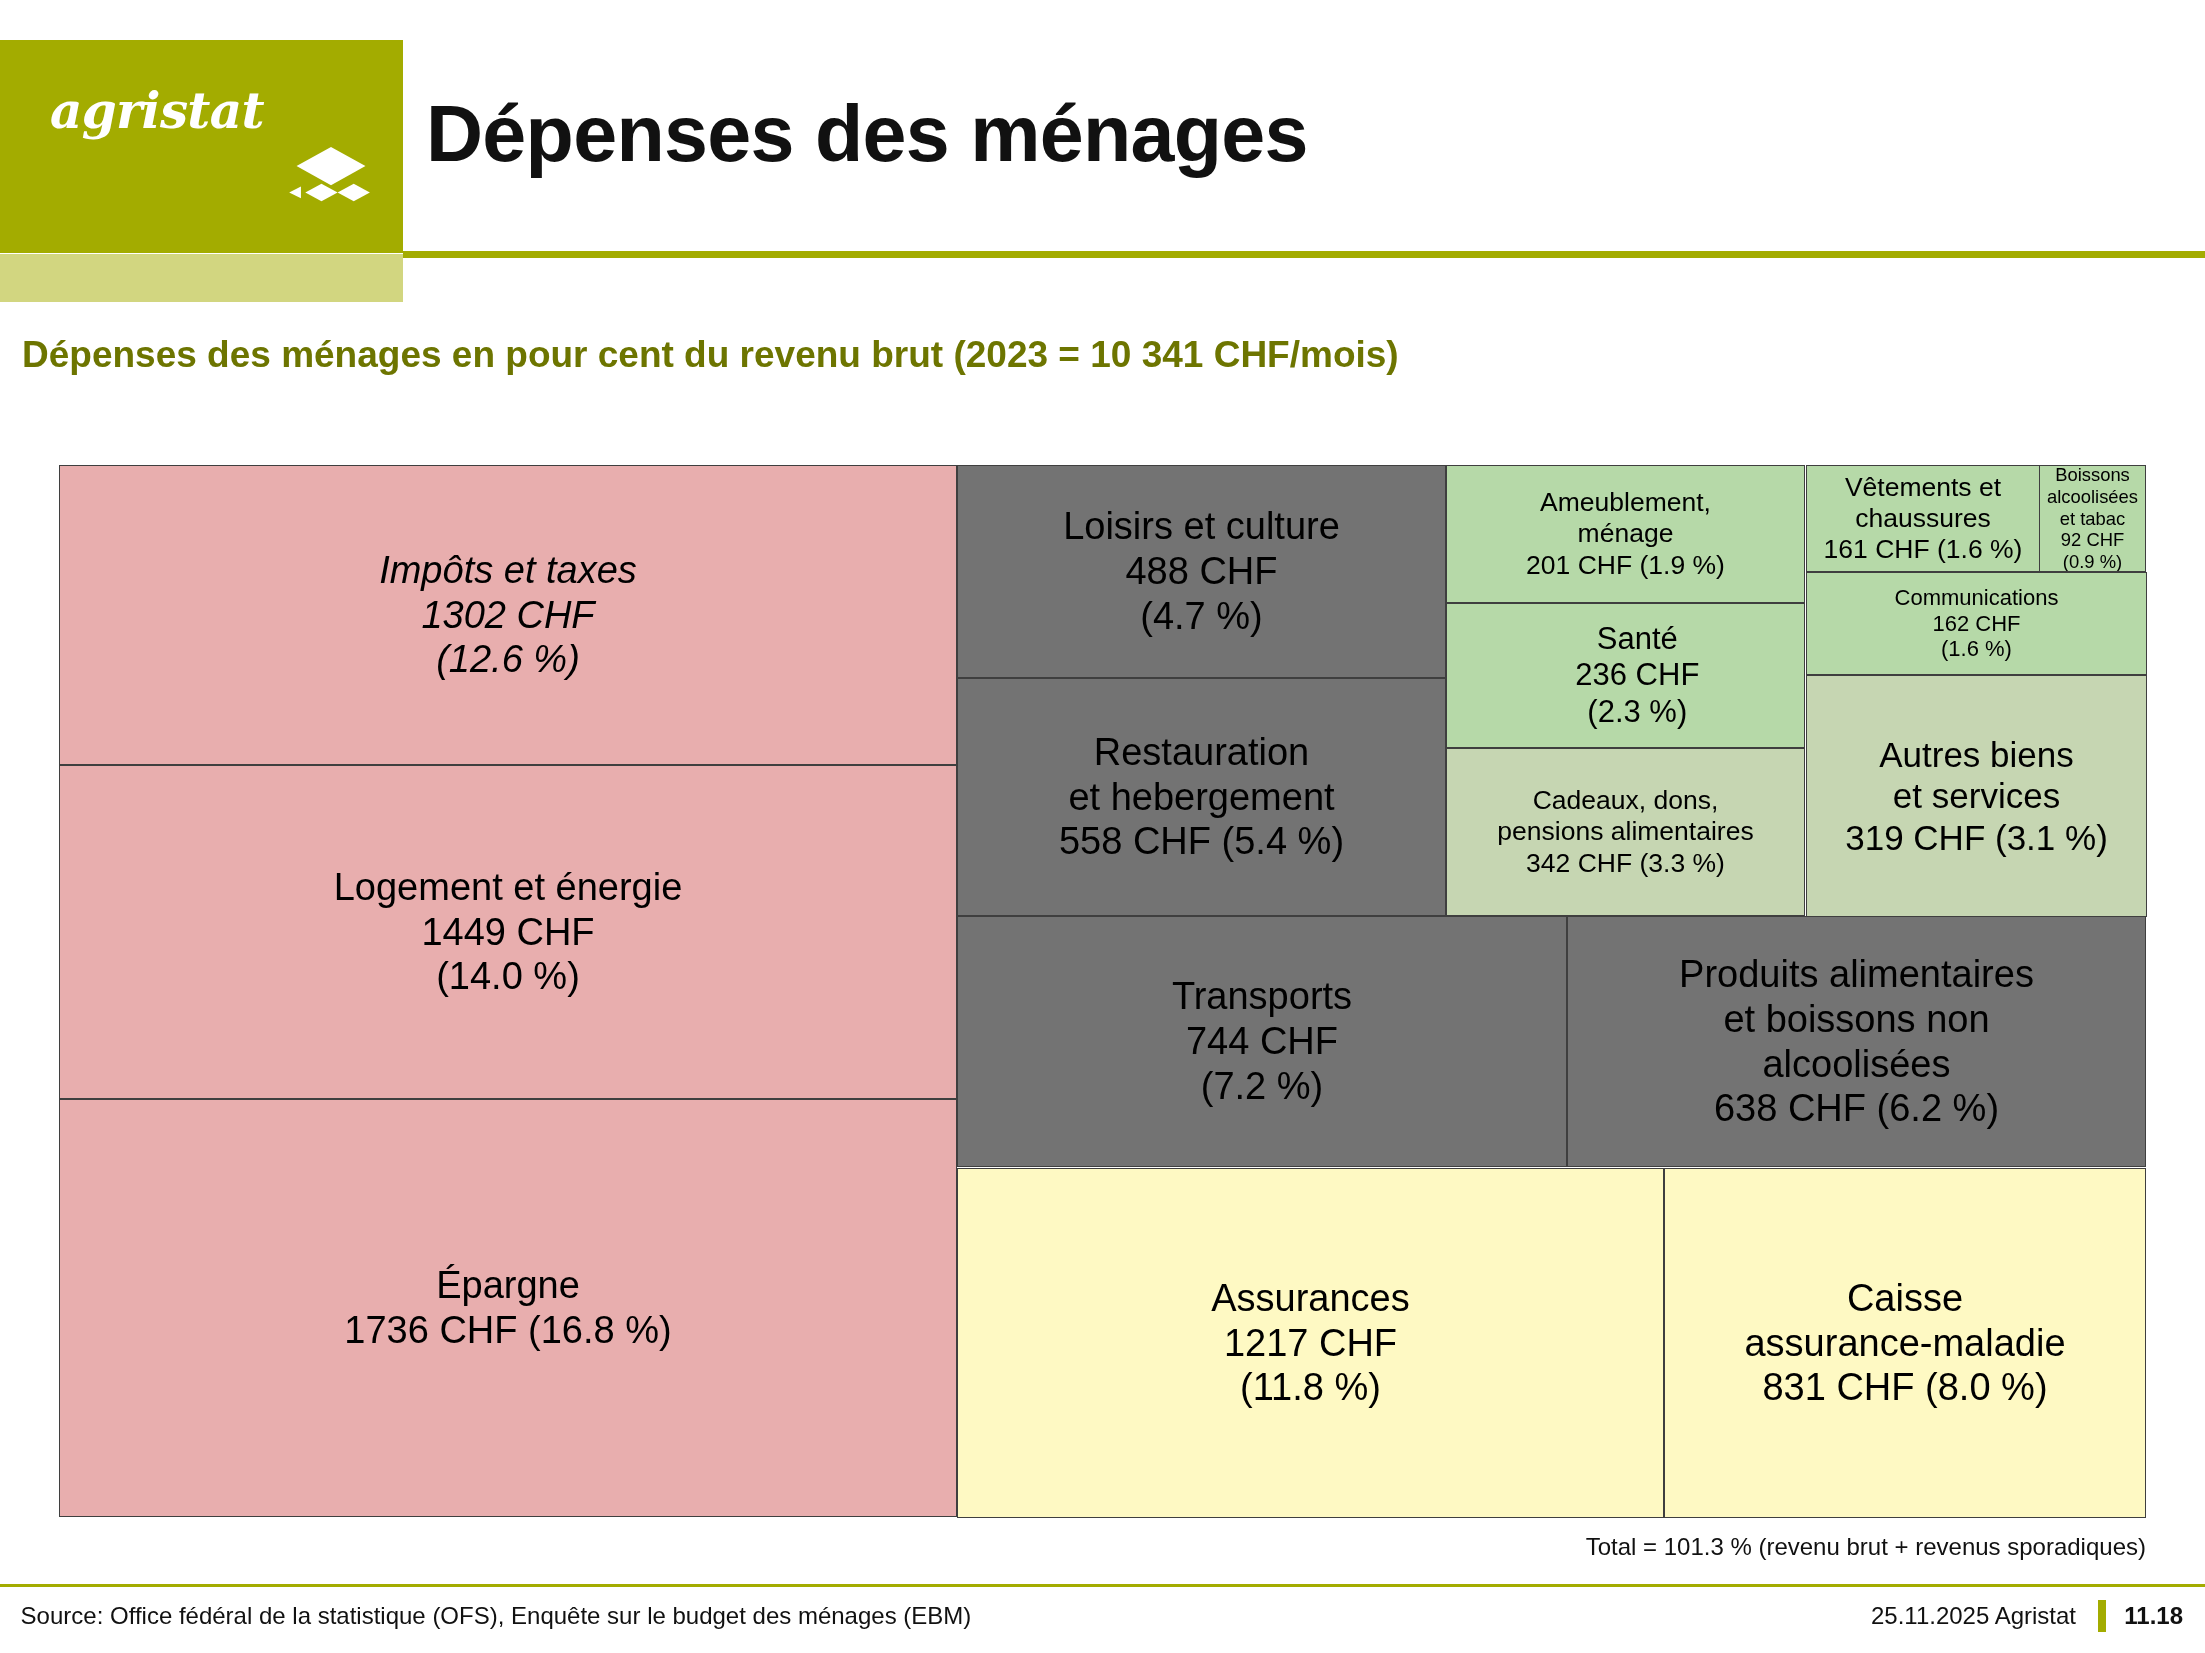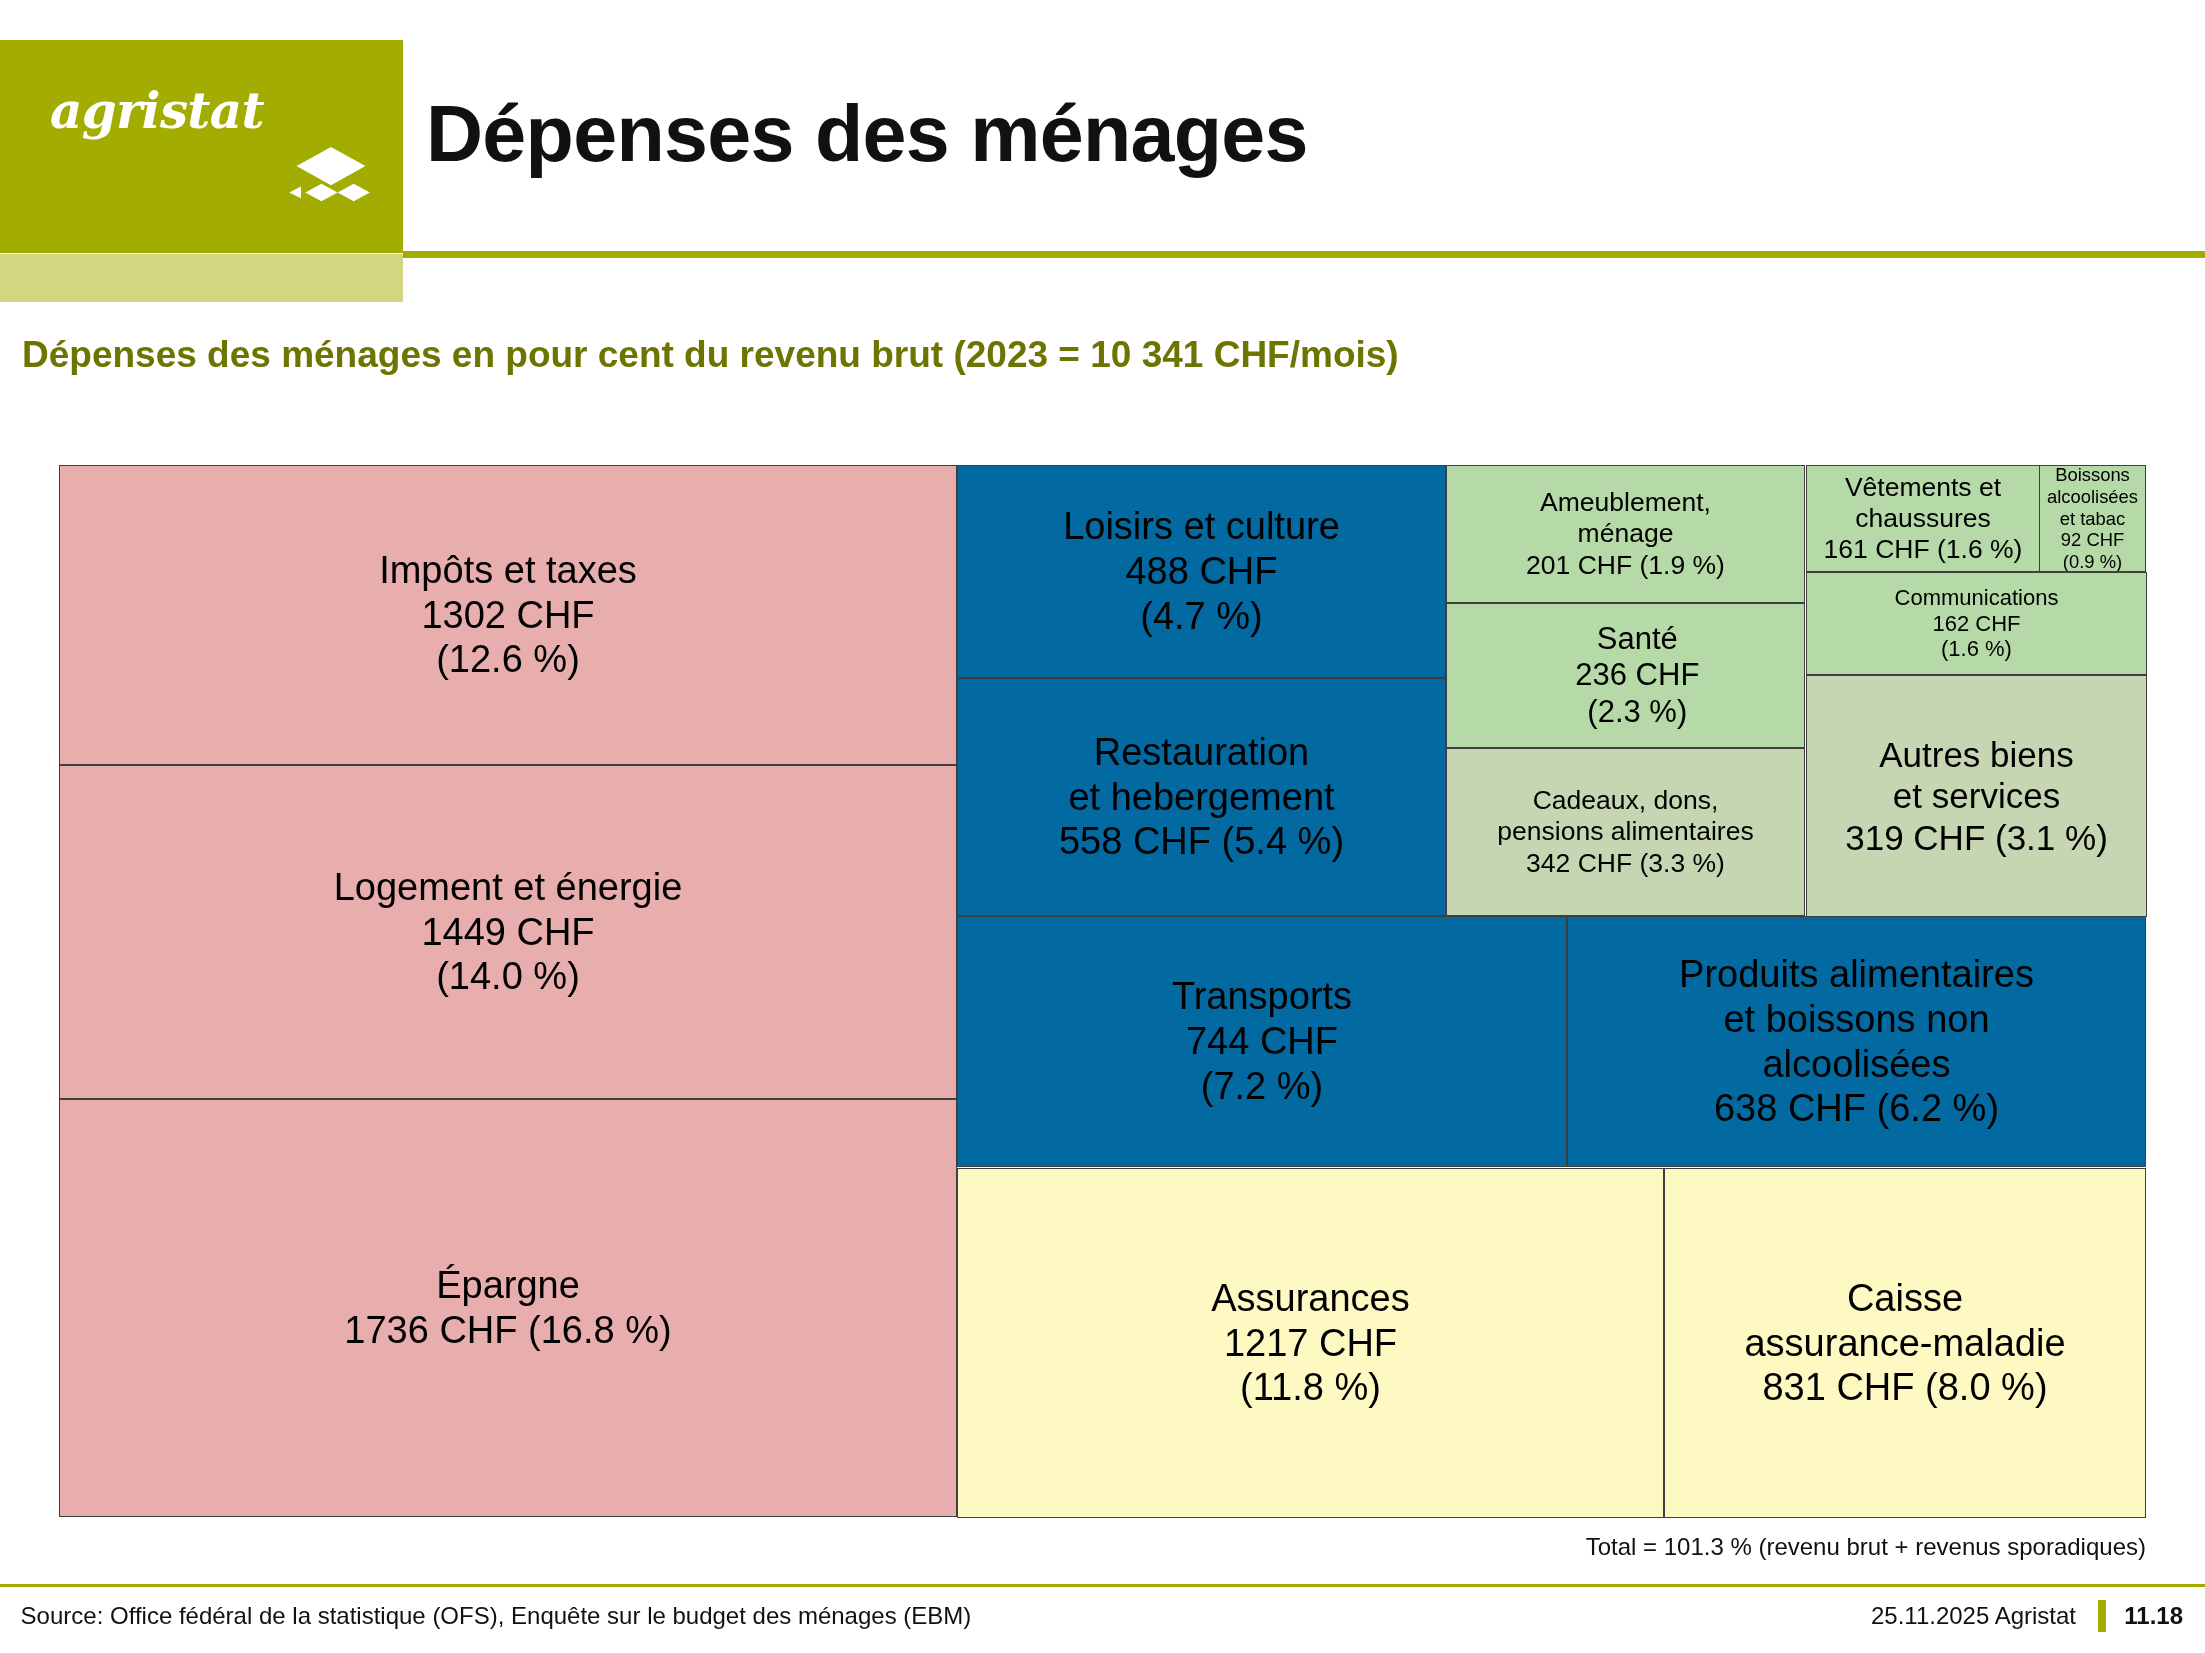--- a/index.html
+++ b/index.html
@@ -68,21 +68,21 @@
     align-items: center;
     justify-content: center;
     text-align: center;
     overflow: hidden;
     line-height: 1.18;
     padding: 1.5px 4.4px;
   }
   .cell .lbl { white-space: pre-line; }
 
   .pink   { background: #e8aeae; }
-  .taupe  { background: #0369a1; }
+  .taupe  { background: #737373; }
   .taupe2 { background: #fef9c3; }
   .sage   { background: #c6d6b2; }
   .sage2  { background: #b6d9a8; }
 
   .fs-xl  { font-size: 38px; }
   .fs-lg  { font-size: 35px; }
   .fs-md  { font-size: 31px; }
   .fs-sm  { font-size: 26.5px; }
   .fs-xs  { font-size: 22px; }
   .fs-xxs { font-size: 18.4px; }
@@ -127,21 +127,21 @@
     <polygon points="74,62 96,50 118,62 96,74" fill="#ffffff"></polygon>
     <polygon points="8,62 24,54 24,70" fill="#ffffff"></polygon>
   </svg>
   <div class="header-title">Dépenses des ménages</div>
   <div class="header-rule"></div>
 
   <div class="subtitle">Dépenses des ménages en pour cent du revenu brut (2023 = 10 341 CHF/mois)</div>
 
   <div class="treemap">
 
-    <div class="cell pink fs-xl" style="left:0;   top:0;   width:898px; height:300px;">
+    <div class="cell pink fs-xl" style="left:0;   top:0;   width:898px; height:300px;font-style:italic;">
       <span class="lbl">Impôts et taxes
 1302 CHF
 (12.6 %)</span>
     </div>
     <div class="cell pink fs-xl" style="left:0;   top:300px; width:898px; height:334px;">
       <span class="lbl">Logement et énergie
 1449 CHF
 (14.0 %)</span>
     </div>
     <div class="cell pink fs-xl" style="left:0;   top:634px; width:898px; height:418px;">

